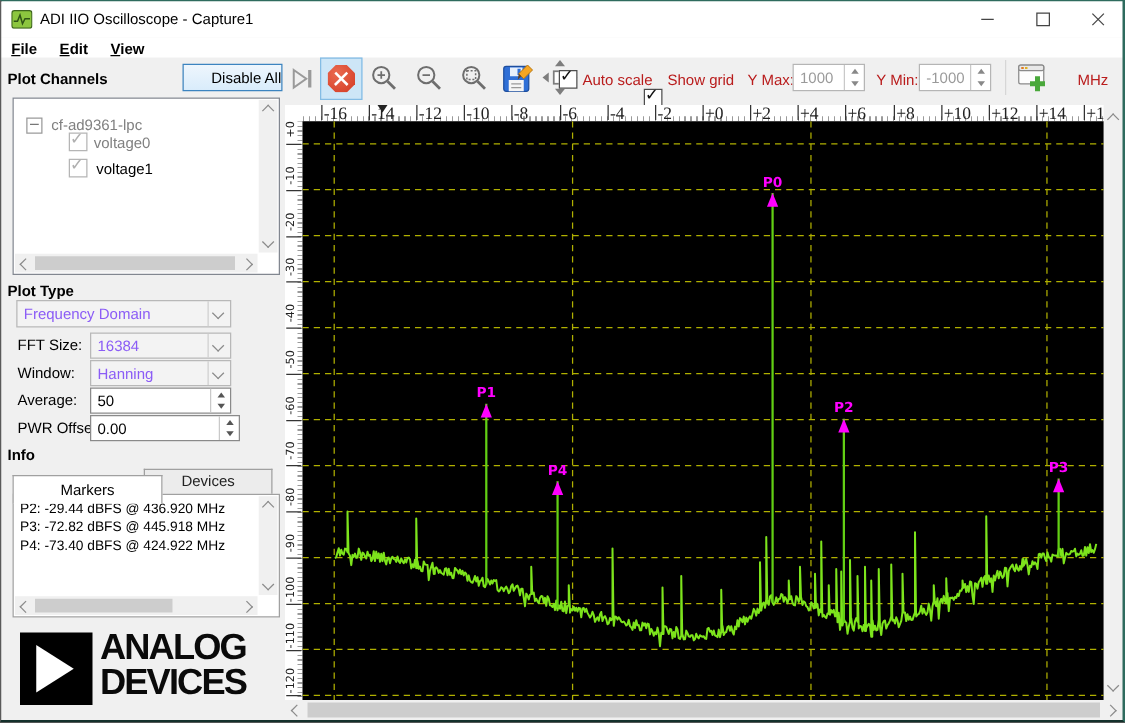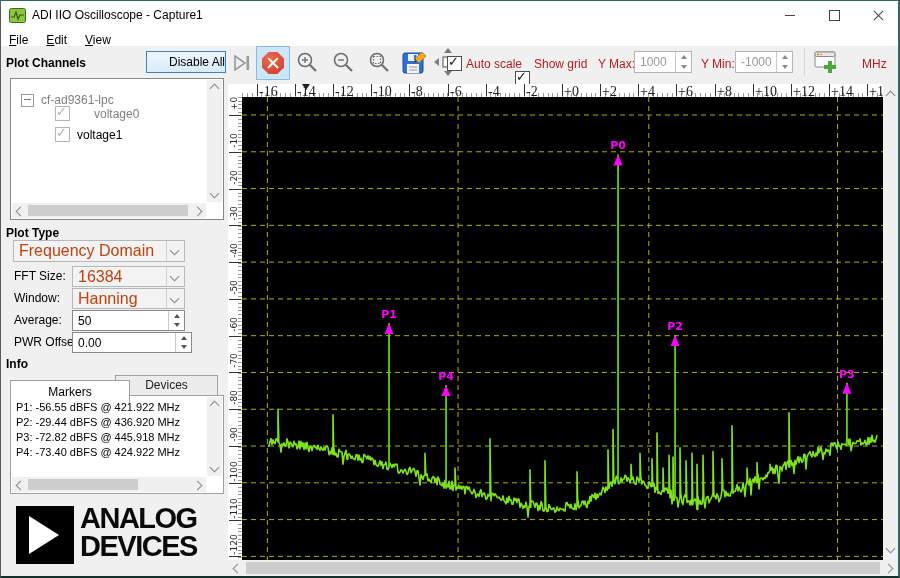--- a/index.html
+++ b/index.html
@@ -6,30 +6,30 @@
   #window{position:relative;width:900px;height:578px;background:#f0f0f0;overflow:hidden;
           font-family:"Liberation Sans",sans-serif;-webkit-font-smoothing:antialiased;}
   .abs{position:absolute;}
   .frame{position:absolute;left:0;top:0;right:0;bottom:0;z-index:99;pointer-events:none;
          border-top:1px solid #2e6b5e;border-right:2px solid #2e6b5e;
          border-bottom:2px solid #14302b;border-left:1px solid #5a5a5a;}
   
   #titlebar{left:0;top:0;width:900px;height:30px;background:#fff;}
   #title-text{left:32px;top:8px;font-size:12px;color:#000;}
   .winbtn{top:0;width:45px;height:30px;display:flex;align-items:center;justify-content:center;color:#444;}
-  #menubar{left:0;top:30px;width:900px;height:16px;background:#fff;}
+  #menubar{left:0;top:30px;width:900px;height:16px;background:#fff;font-weight:bold;}
   .menu-item{display:inline-block;padding:1px 9px 2px 9px;font-size:12px;color:#000;}
   .menu-item u{text-decoration:underline;}
   
   .cb{width:13px;height:13px;background:#fff;border:1px solid #4d4d4d;position:relative;}
   .cb.checked::after{content:"✓";position:absolute;left:0px;top:-3px;font-size:13px;color:#111;
                      font-family:"DejaVu Sans",sans-serif;}
   .cb.dim{border-color:#b5b5b5;}
   .cb.dim::after{color:#b0b0b0;}
-  .combo{background:#f3f3f3;border:1px solid #b8b8b8;color:#c2410c;font-size:16px;line-height:20px;
+  .combo{background:#f3f3f3;border:1px solid #b8b8b8;color:#8b5cf6;font-size:12px;line-height:20px;
          padding-left:5px;box-sizing:border-box;}
   .combo .dd{position:absolute;right:0;top:0;width:17px;height:100%;border-left:1px solid #d0d0d0;}
   .chev{position:absolute;width:6px;height:6px;border-left:1px solid #8a8a8a;border-bottom:1px solid #8a8a8a;}
   .chev.down{transform:rotate(-45deg);}
   .chev.up{transform:rotate(135deg);}
   .chev.left{transform:rotate(45deg);}
   .chev.right{transform:rotate(-135deg);}
   .spin{background:#fff;border:1px solid #8a8a8a;color:#000;font-size:12px;line-height:20px;
         padding-left:5px;box-sizing:border-box;}
   .spin .btns{position:absolute;right:0;top:0;width:15px;height:100%;border-left:1px solid #c9c9c9;
@@ -99,21 +99,21 @@
   <div class="abs" style="left:146px;top:51px;width:80px;height:22px;background:linear-gradient(#eef6fd,#d9ecfb);border:1px solid #3c84c0;box-sizing:border-box;text-align:right;font-size:12px;line-height:20px">Disable All</div>
 
   <div class="abs sunken" style="left:10px;top:78px;width:212px;height:140px">
     <div id="tree-rows">
         <div class="abs" style="left: 10px; top: 14px; display: flex; align-items: center; gap: 7px;">
           <span style="width:11px;height:11px;border:1px solid #9a9a9a;display:inline-block;position:relative">
             <span style="position:absolute;left:2px;top:4px;width:7px;height:1px;background:#777"></span>
           </span>
           <span class="treerow-label" style="color:#808080">cf-ad9361-lpc</span>
         </div>
-        <div class="abs" style="left: 44px; top: 27px; display: flex; align-items: center; gap: 24px;">
+        <div class="abs" style="left: 44px; top: 27px; display: flex; align-items: center; gap: 5px;">
           <span class="cb dim checked"></span>
           <span class="treerow-label" style="color: rgb(128, 128, 128);">voltage0</span>
         </div>
         <div class="abs" style="left: 44px; top: 48px; display: flex; align-items: center; gap: 7px;">
           <span class="cb dim checked"></span>
           <span class="treerow-label" style="color: rgb(0, 0, 0);">voltage1</span>
         </div>
       </div>
     <div class="abs sb-track" style="right:1px;top:1px;width:15px;height:122px">
       <div class="chev up" style="left:4px;top:5px"></div>
@@ -160,21 +160,20 @@
             <div class="tri-down"></div>
           </div>
         </div></div>
     </div>
 
   <div class="abs hdr" style="left:6px;top:357px">Info</div>
   <div class="abs tab active" style="left:10px;top:380px;width:120px;height:23px">Markers</div>
   <div class="abs tab inactive" style="left:115px;top:375px;width:103px;height:21px">Devices</div>
   <div class="abs sunken" style="left:10px;top:395px;width:212px;height:97px;border-color:#a0a0a0">
     <div class="abs" style="left:5px;top:4px" id="marker-list">
-        <div class="mlist-row">P1: -56.55 dBFS @ 421.922 MHz</div>
         <div class="mlist-row">P2: -29.44 dBFS @ 436.920 MHz</div>
         <div class="mlist-row">P3: -72.82 dBFS @ 445.918 MHz</div>
         <div class="mlist-row">P4: -73.40 dBFS @ 424.922 MHz</div>
       </div>
     <div class="abs sb-track" style="right:1px;top:1px;width:15px;height:79px">
       <div class="chev up" style="left:4px;top:5px"></div>
       <div class="chev down" style="left:4px;bottom:5px;position:absolute"></div>
     </div>
     <div class="abs sb-track" style="left:1px;bottom:1px;width:194px;height:15px">
       <div class="chev left" style="left:5px;top:5px"></div>

